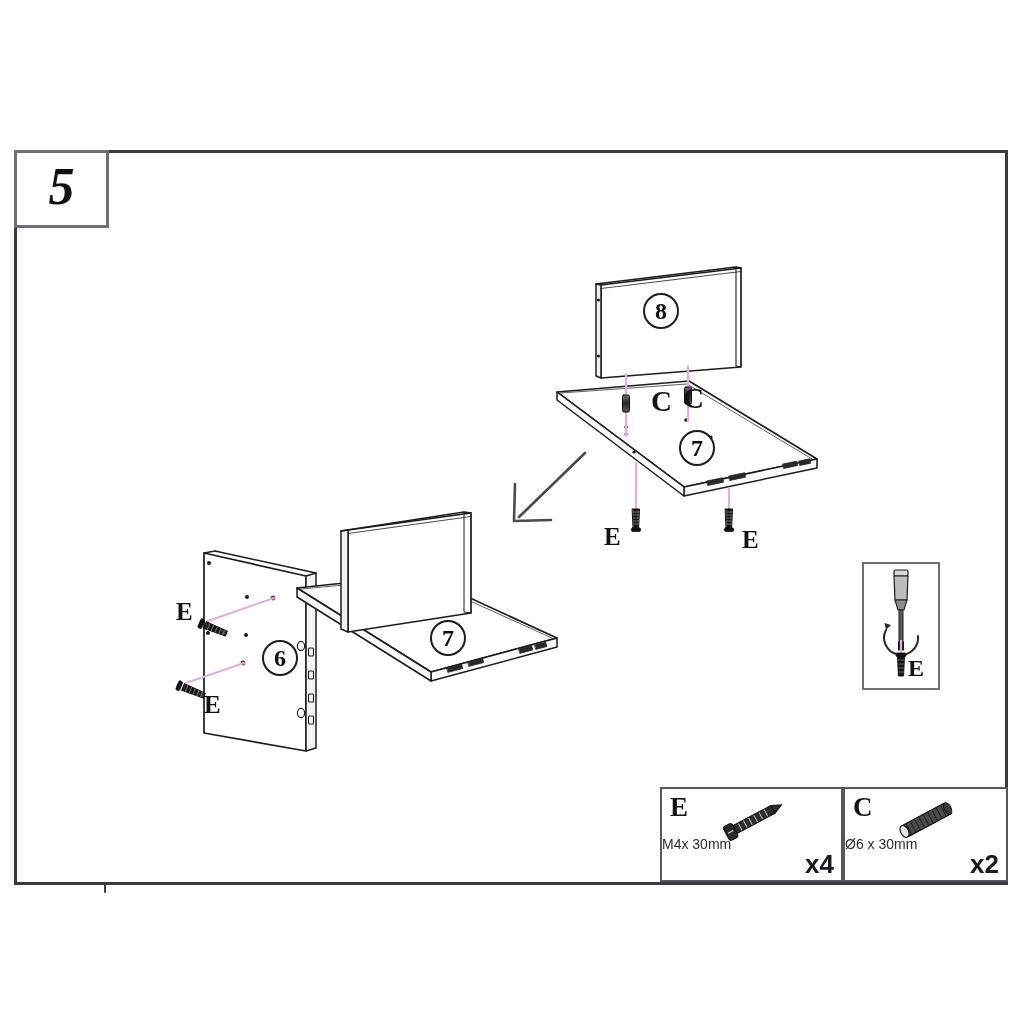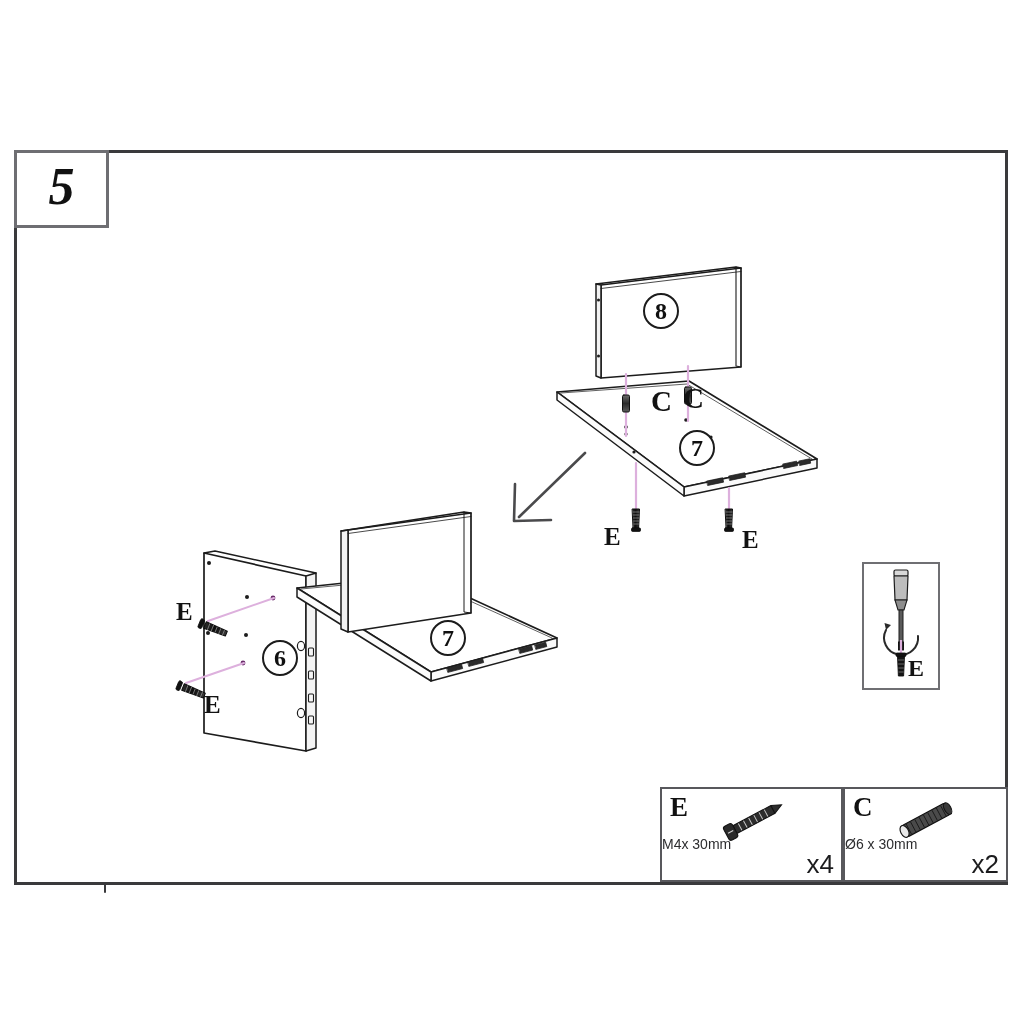--- a/index.html
+++ b/index.html
@@ -135,20 +135,21 @@
     font-size: 14px;
     color: #2d2d2f;
   }
   .legend-qty {
     position: absolute;
     right: 7px;
     bottom: 0px;
     font-family: "Liberation Sans", sans-serif;
     font-size: 26px;
     color: #1b1b1d;
+    font-weight: bold;
   }
   .legend-icon {
     position: absolute;
     left: 0;
     top: 8px;
     width: 100%;
     height: 46px;
   }
 </style>
 </head>

